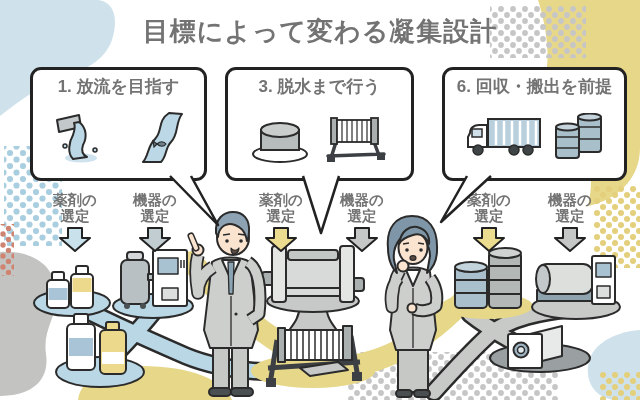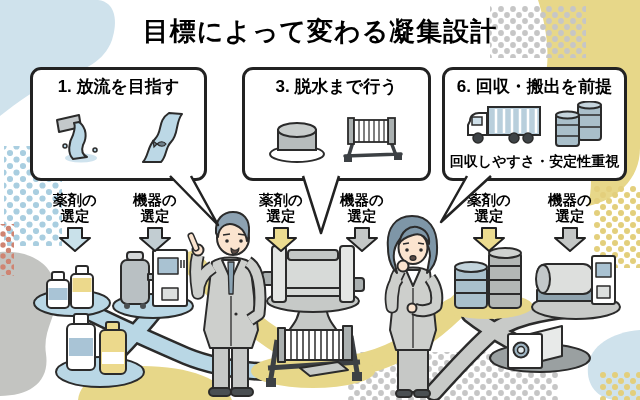--- a/index.html
+++ b/index.html
@@ -1,17 +1,17 @@
 <!DOCTYPE html>
 <html><head>
 <meta charset="utf-8">
 <style>
   html,body{margin:0;padding:0;background:#fff;}
   .stage{position:relative;width:640px;height:400px;background:#ffffff;overflow:hidden;
-         font-family:"Liberation Sans",sans-serif;color:#000000;}
+         font-family:"Liberation Sans",sans-serif;color:#737373;}
   .bg{position:absolute;inset:0;z-index:0;}
   .title{position:absolute;top:14px;left:0;right:0;margin:0;text-align:center;
          font-size:26px;font-weight:bold;letter-spacing:1px;z-index:2;}
   .goal-box{position:absolute;top:67px;height:114px;background:#fff;border:3px solid #222;
             border-radius:11px;box-sizing:border-box;display:flex;flex-direction:column;
             align-items:center;z-index:2;}
   .box-heading{font-size:17px;font-weight:bold;margin-top:5px;white-space:nowrap;}
   .box-icons{flex:1;display:flex;align-items:center;justify-content:center;gap:10px;}
   .box-caption{font-size:14px;font-weight:bold;margin-bottom:7px;white-space:nowrap;}
   .sel{position:absolute;top:192px;width:72px;text-align:center;z-index:2;}
@@ -251,21 +251,21 @@
         <circle cx="10" cy="34" r="2" fill="#bcd8e6" stroke="#2b2b2b" stroke-width="1.5"></circle>
         <circle cx="40" cy="38" r="2" fill="#bcd8e6" stroke="#2b2b2b" stroke-width="1.5"></circle>
       </svg>
       <svg width="52" height="52" viewBox="0 0 52 52">
         <path d="M38 1 C26 9 32 19 24 27 C16 35 18 43 12 50 L30 50 C36 44 34 36 40 30 C48 22 44 11 51 2 Z" fill="#bcd8e6" stroke="#2b2b2b" stroke-width="2" stroke-linejoin="round"></path>
         <path d="M26 32 C29 29 33 29 35 32 C33 35 29 35 26 32 Z M26 32 L22 29 L23 35 Z" fill="#6d7f8a" stroke="#2b2b2b" stroke-width="1.2"></path>
       </svg>
     </div>
   </div>
 
-  <div class="goal-box" style="left:242px;width:189px;">
+  <div class="goal-box" style="left:225px;width:189px;">
     <div class="box-heading">3. 脱水まで行う</div>
     <div class="box-icons">
       <svg width="62" height="52" viewBox="0 0 62 52">
         <ellipse cx="30" cy="42" rx="27" ry="8" fill="#ffffff" stroke="#2b2b2b" stroke-width="2"></ellipse>
         <rect x="11" y="18" width="38" height="20" fill="#b7bcbc" stroke="#2b2b2b" stroke-width="2"></rect>
         <ellipse cx="30" cy="18" rx="19" ry="7" fill="#c9cdcc" stroke="#2b2b2b" stroke-width="2"></ellipse>
       </svg>
       <svg width="68" height="52" viewBox="0 0 68 52">
         <path d="M14 30 L9 46 M52 30 L58 46 M6 44 L62 42" stroke="#3c4044" stroke-width="3.5" stroke-linecap="round"></path>
         <rect x="9" y="6" width="6" height="26" fill="#aab0b0" stroke="#2b2b2b" stroke-width="1.8"></rect>
@@ -292,21 +292,20 @@
       </svg>
       <svg width="50" height="50" viewBox="0 0 50 50">
         <rect x="24" y="3" width="23" height="36" rx="3" fill="#a9bfca" stroke="#2b2b2b" stroke-width="2"></rect>
         <ellipse cx="35.5" cy="4" rx="11.5" ry="3.5" fill="#c5d4dc" stroke="#2b2b2b" stroke-width="2"></ellipse>
         <path d="M24 14 H47 M24 26 H47" stroke="#2b2b2b" stroke-width="1.5"></path>
         <rect x="2" y="13" width="23" height="32" rx="3" fill="#a9bfca" stroke="#2b2b2b" stroke-width="2"></rect>
         <ellipse cx="13.5" cy="14" rx="11.5" ry="3.5" fill="#c5d4dc" stroke="#2b2b2b" stroke-width="2"></ellipse>
         <path d="M2 24 H25 M2 35 H25" stroke="#2b2b2b" stroke-width="1.5"></path>
       </svg>
     </div>
-    <div class="box-caption">回収しやすさ・安定性重視</div>
   </div>
 
   <div class="sel" style="left:39px;">
     <div class="sel-label">
       <span>薬剤の</span>
         <span>選定</span>
     </div>
     <svg width="34" height="25" viewBox="0 0 34 25">
       <polygon points="10,1 24,1 24,11 32,11 17,24 2,11 10,11" stroke="#222" stroke-width="2" stroke-linejoin="round" fill="#c9e1ea"></polygon>
     </svg>

